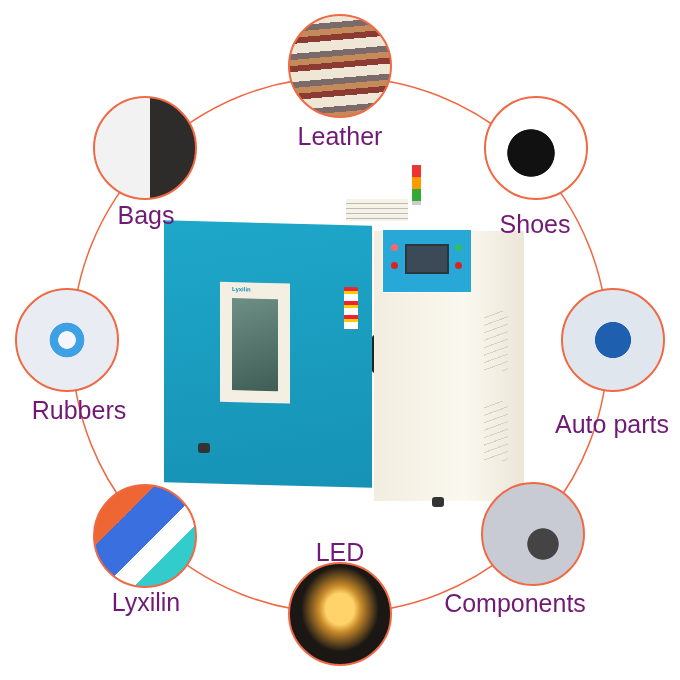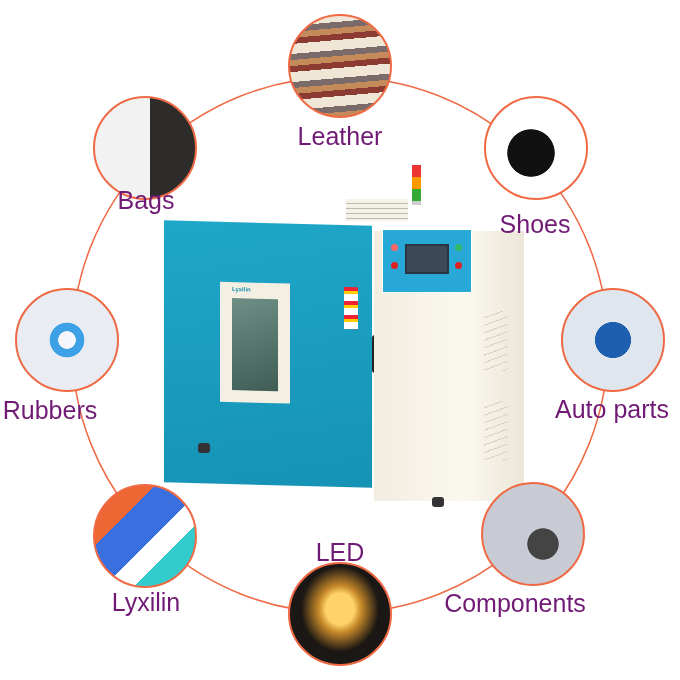--- a/index.html
+++ b/index.html
@@ -57,28 +57,28 @@
   <div class="wheel" style="left:272px;top:332px"></div>
 </div>
 
 <div class="thumb" style="left:288px;top:14px;background:repeating-linear-gradient(175deg,#efe6d6 0 10px,#7a6a6a 10px 16px,#c48a5a 16px 22px,#8c3b32 22px 28px)"></div>
 <span class="label" style="left:340px;top:122px">Leather</span>
 
 <div class="thumb" style="left:484px;top:96px;background:radial-gradient(ellipse at 45% 55%,#111 0 30%,#fff 31%)"></div>
 <span class="label" style="left:535px;top:210px">Shoes</span>
 
 <div class="thumb" style="left:561px;top:288px;background:radial-gradient(ellipse at 50% 50%,#1f5fb0 0 25%,#dfe6ee 26%)"></div>
-<span class="label" style="left:612px;top:395px">Auto parts</span>
+<span class="label" style="left:612px;top:410px">Auto parts</span>
 
 <div class="thumb" style="left:481px;top:482px;background:radial-gradient(circle at 60% 60%,#444 0 18%,#c8cbd4 19%)"></div>
 <span class="label" style="left:515px;top:589px">Components</span>
 
 <span class="label" style="left:340px;top:538px">LED</span>
 <div class="thumb" style="left:288px;top:562px;background:radial-gradient(ellipse at 50% 45%,#ffd36a 0 20%,#c98a2a 30%,#1a1714 55%)"></div>
 
 <div class="thumb" style="left:93px;top:484px;background:linear-gradient(135deg,#e63 0 30%,#3a6fe0 30% 55%,#fff 55% 70%,#3cc 70%)"></div>
 <span class="label" style="left:146px;top:588px">Lyxilin</span>
 
 <div class="thumb" style="left:15px;top:288px;background:radial-gradient(circle at 50% 50%,#f4f6fb 0 12%,#3ea1e6 13% 24%,#e9ecf3 25%)"></div>
-<span class="label" style="left:50px;top:396px">Rubbers</span>
+<span class="label" style="left:79px;top:396px">Rubbers</span>
 
 <div class="thumb" style="left:93px;top:96px;background:linear-gradient(90deg,#f2f2f2 0 55%,#2e2b2b 55%)"></div>
-<span class="label" style="left:146px;top:186px">Bags</span>
+<span class="label" style="left:146px;top:201px">Bags</span>
 
 </body></html>

